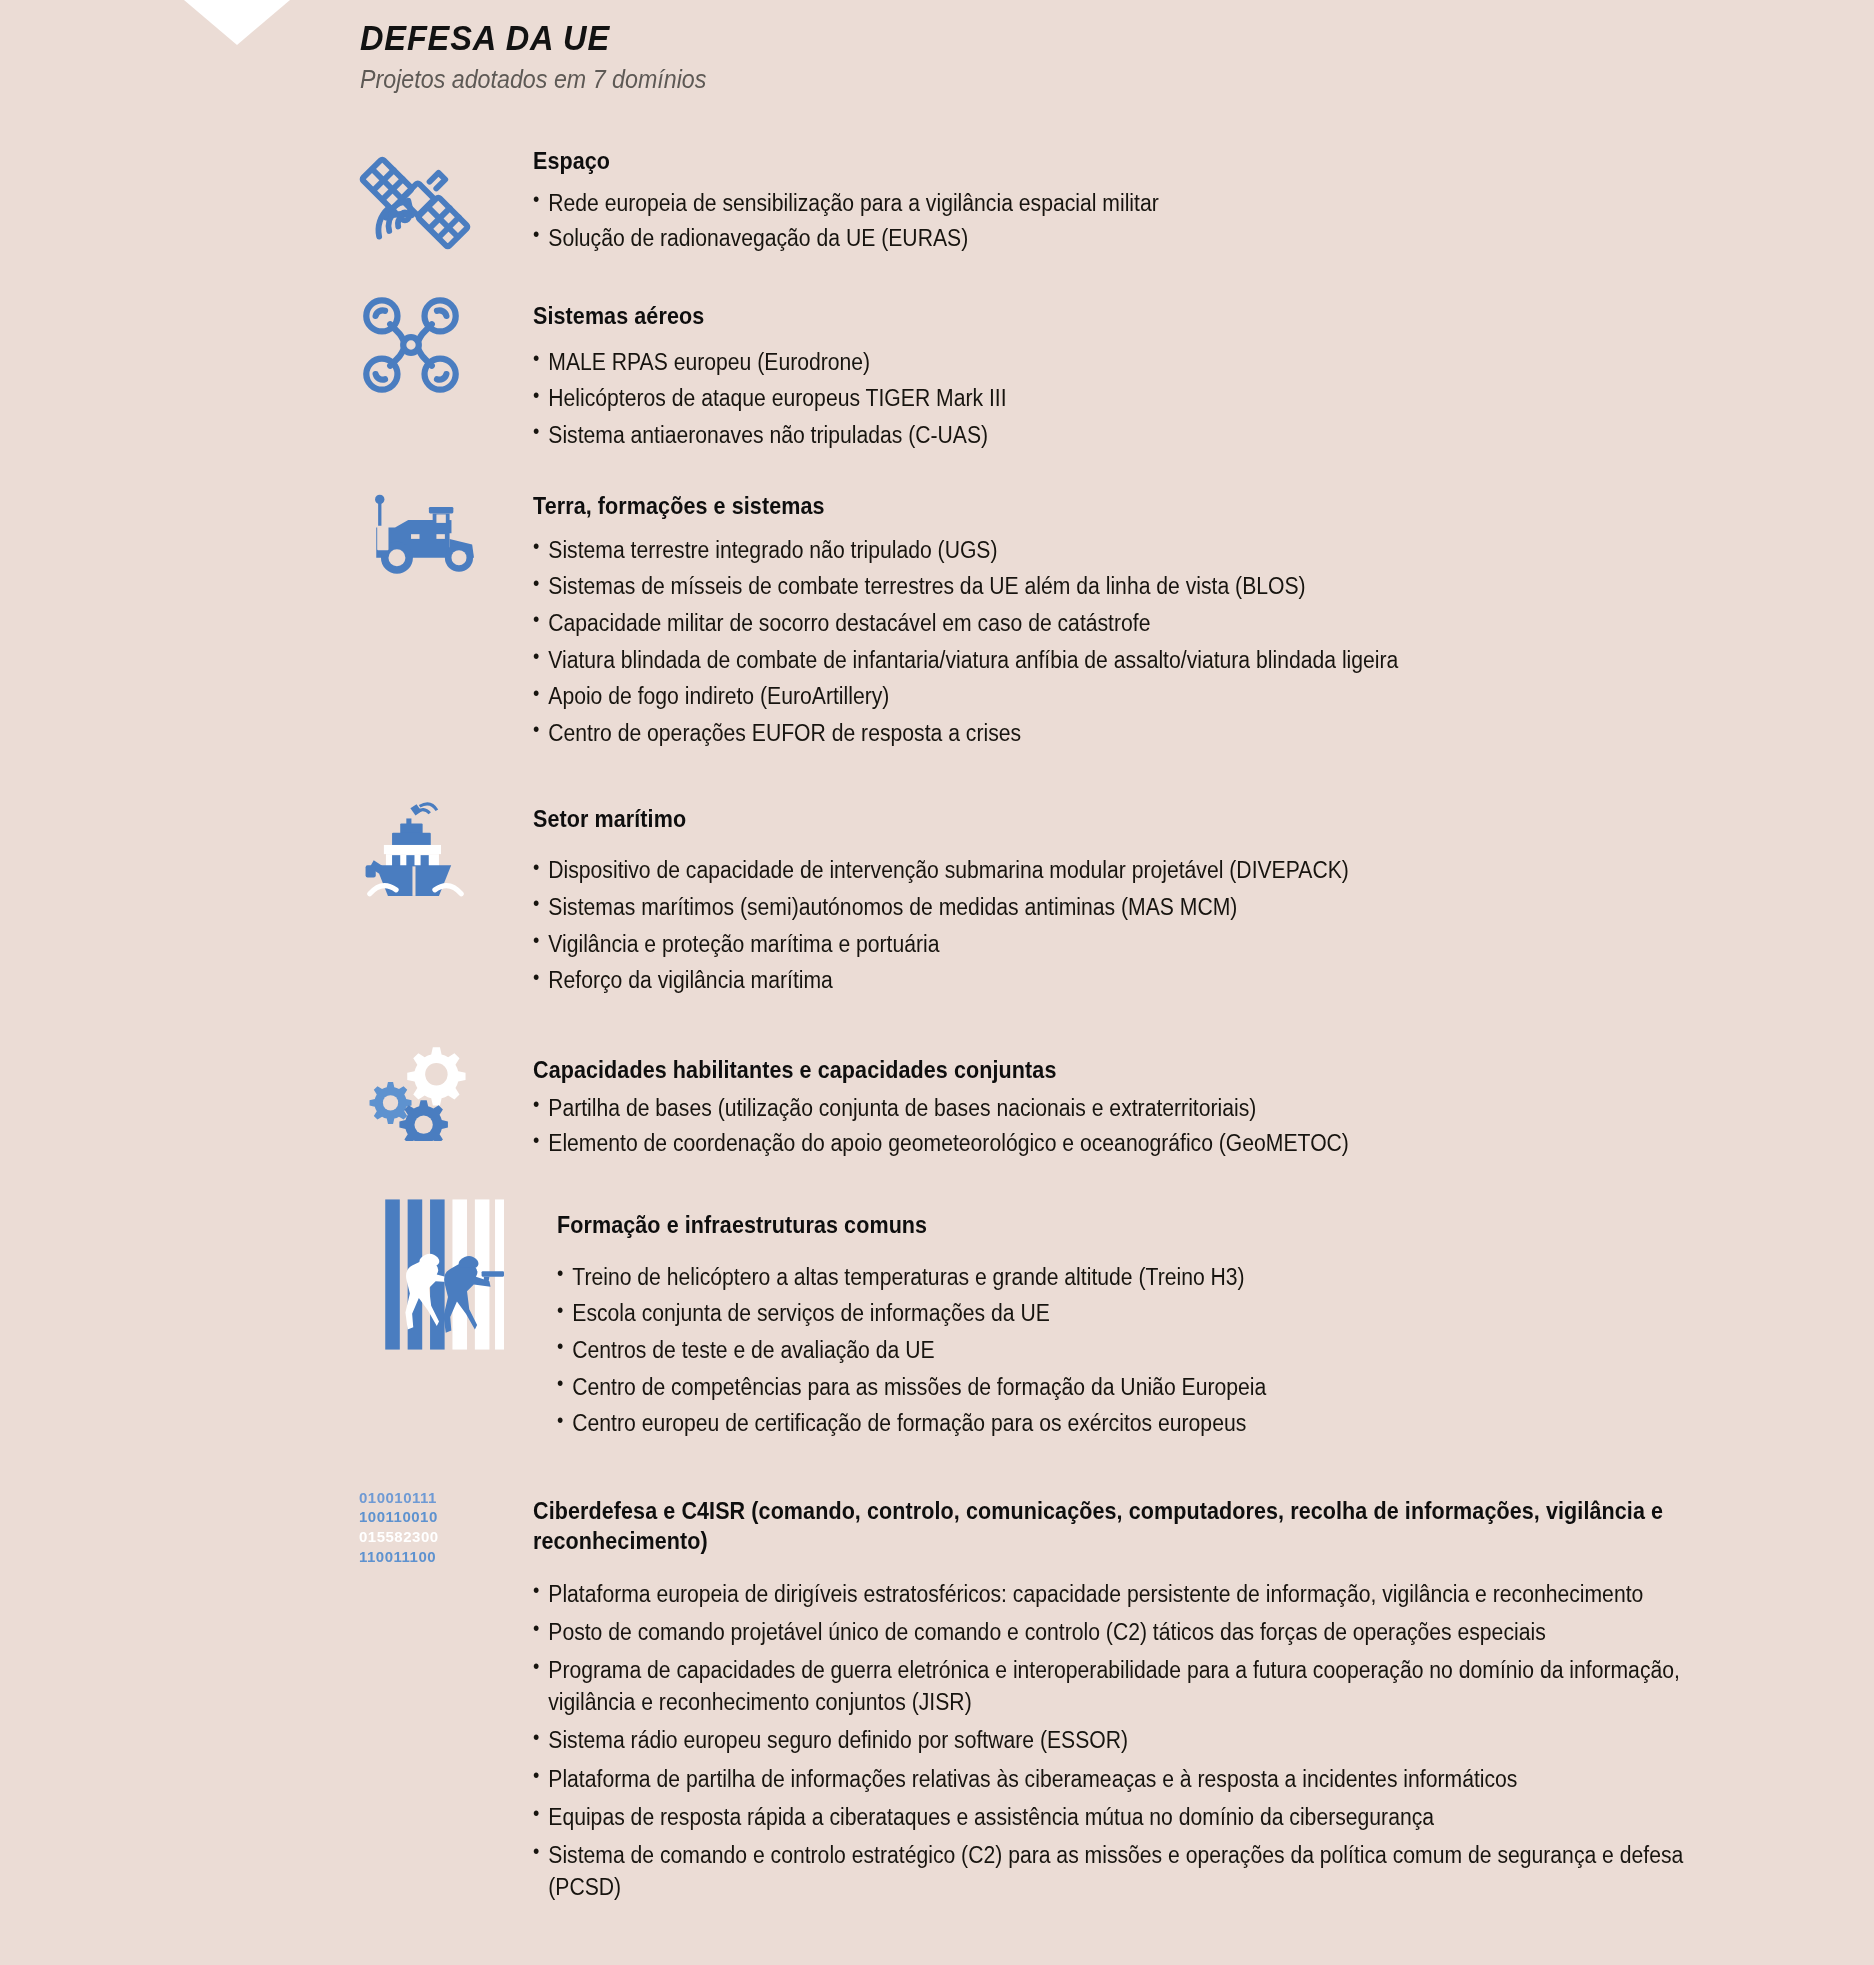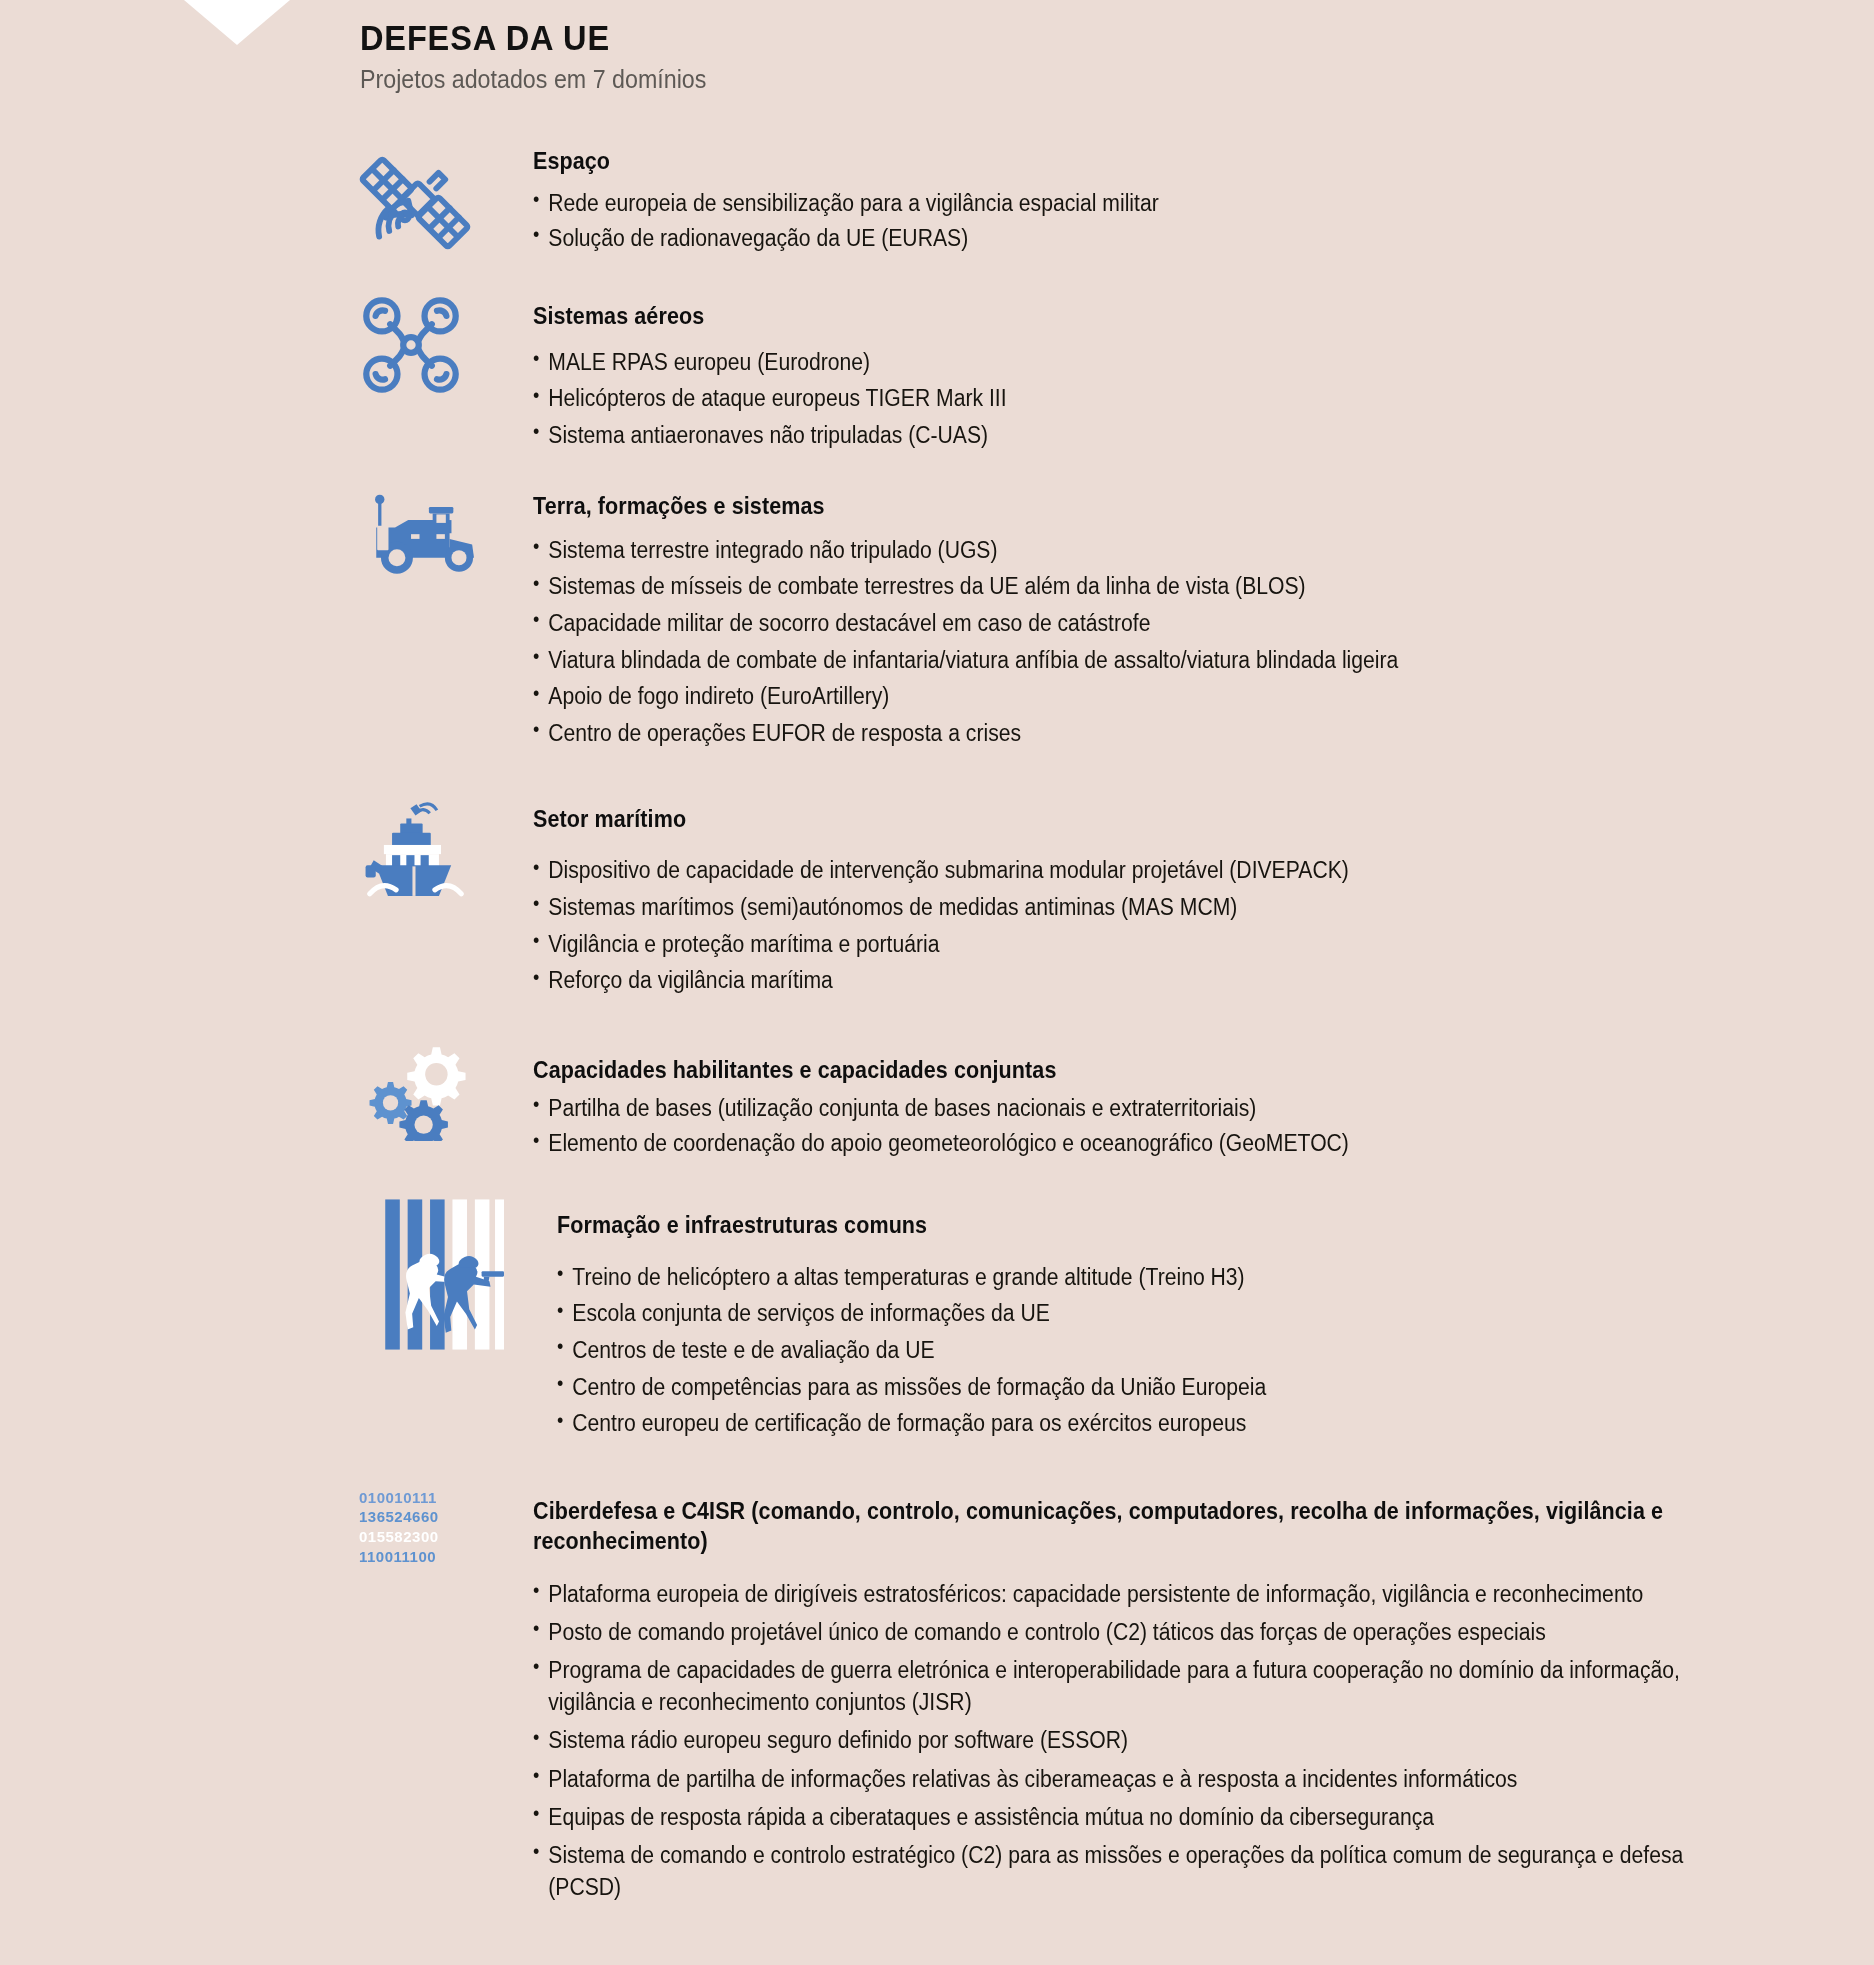--- a/index.html
+++ b/index.html
@@ -26,20 +26,21 @@
     border-right: 53px solid transparent;
     border-top: 45px solid #ffffff;
   }
 
   
   .header {
     position: absolute;
     left: 360px;
     top: 18px;
     width: 1285px;
+    font-style: italic;
   }
   .header-title {
     font-size: 35px;
     font-weight: bold;
     letter-spacing: 0.9px;
     color: #121212;
     line-height: 1.12;
     margin: 0;
     transform: scaleX(0.93);
     transform-origin: left center;
@@ -407,21 +408,21 @@
         <li>Centro de competências para as missões de formação da União Europeia</li>
         <li>Centro europeu de certificação de formação para os exércitos europeus</li>
       </ul>
     </div>
   </div>
 
   <div class="section sec-ciber">
     <div class="icon-col">
       <span class="binary-icon">
         <div class="bin-l1">010010111</div>
-        <div class="bin-l2">136524660</div>
+        <div class="bin-l2">100110010</div>
         <div class="bin-l3">015582300</div>
         <div class="bin-l4">110011100</div>
       </span>
     </div>
     <div class="text-col">
       <div class="section-title">Ciberdefesa e C4ISR (comando, controlo, comunicações, computadores, recolha de informações, vigilância e reconhecimento)</div>
       <ul class="bullets">
         <li>Plataforma europeia de dirigíveis estratosféricos: capacidade persistente de informação, vigilância e reconhecimento</li>
         <li>Posto de comando projetável único de comando e controlo (C2) táticos das forças de operações especiais</li>
         <li>Programa de capacidades de guerra eletrónica e interoperabilidade para a futura cooperação no domínio da informação, vigilância e reconhecimento conjuntos (JISR)</li>

